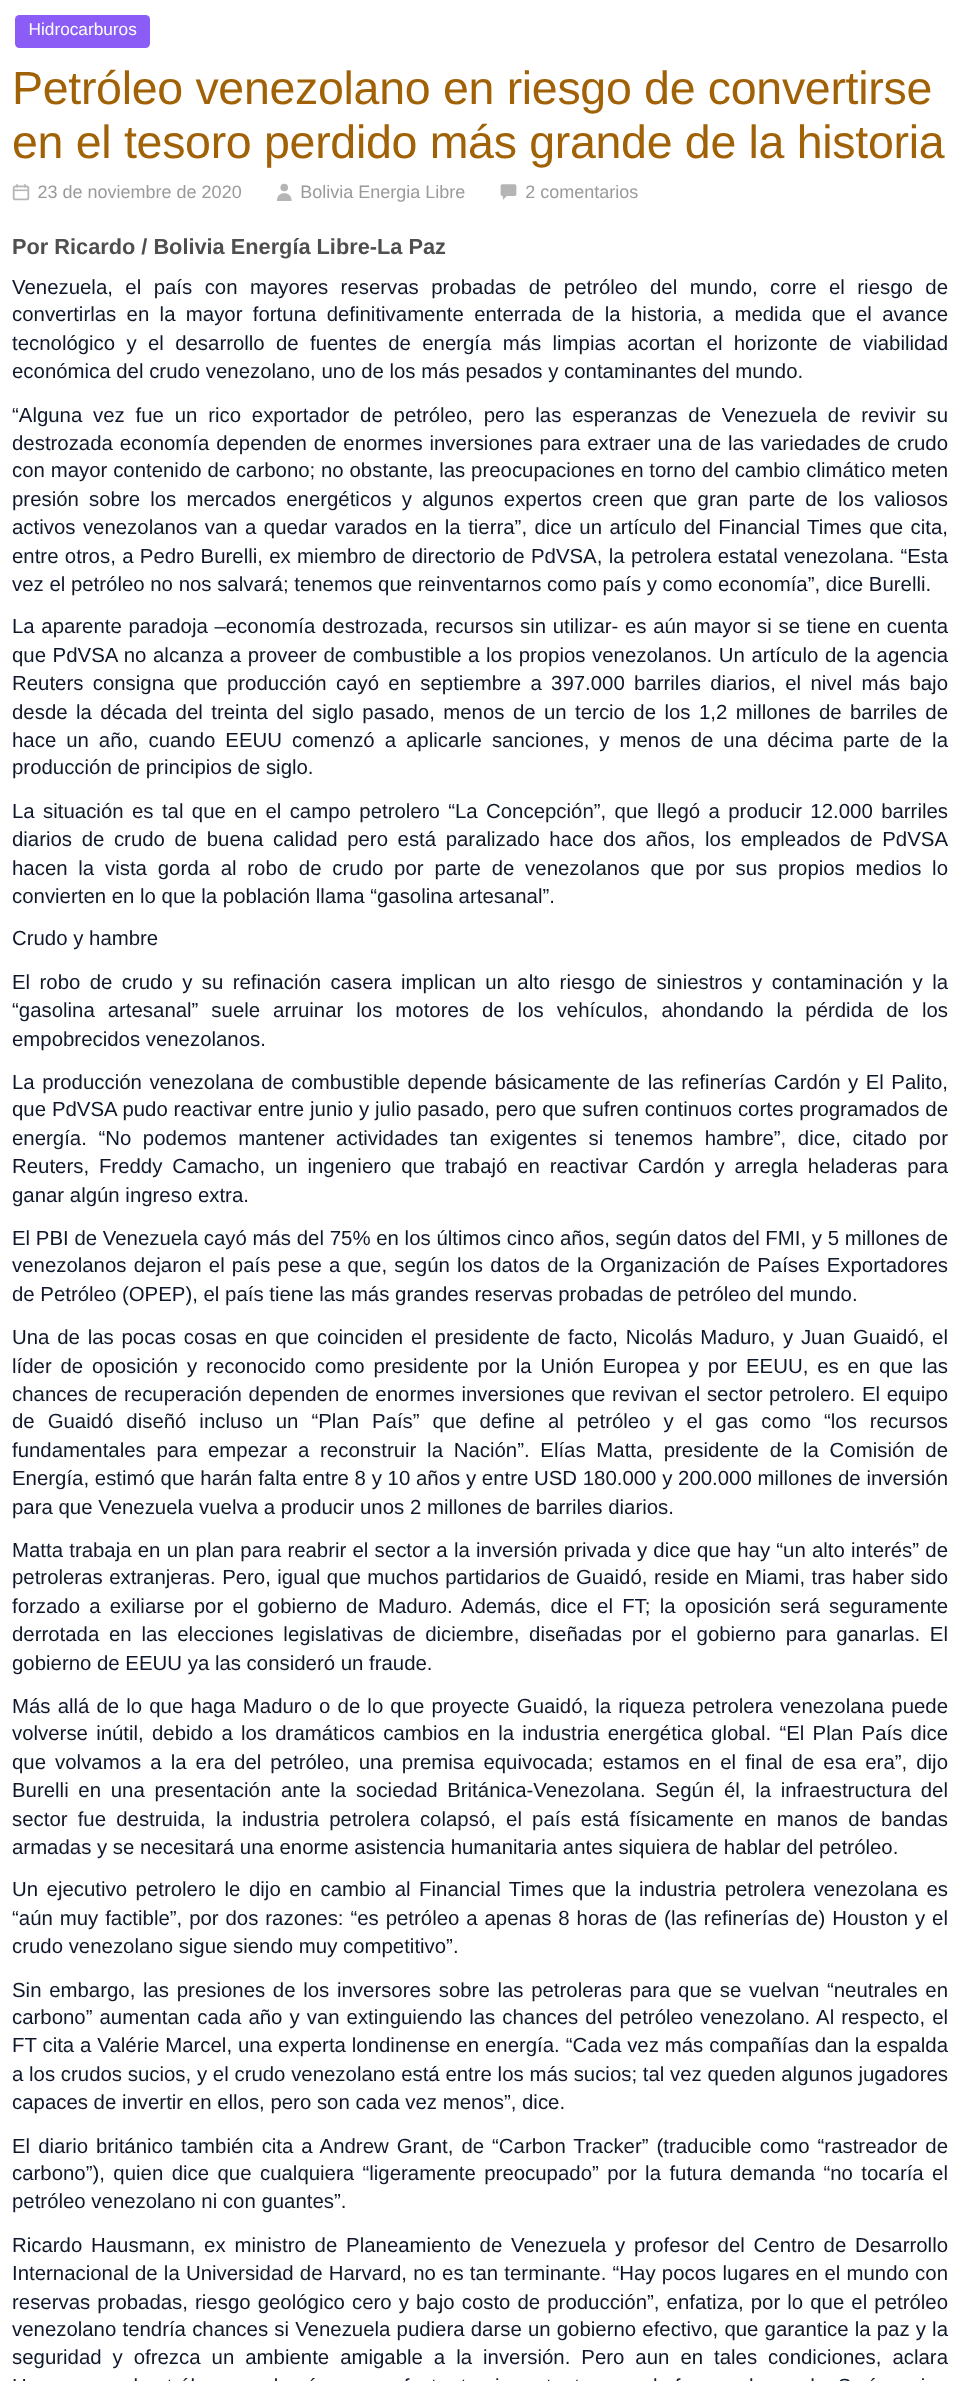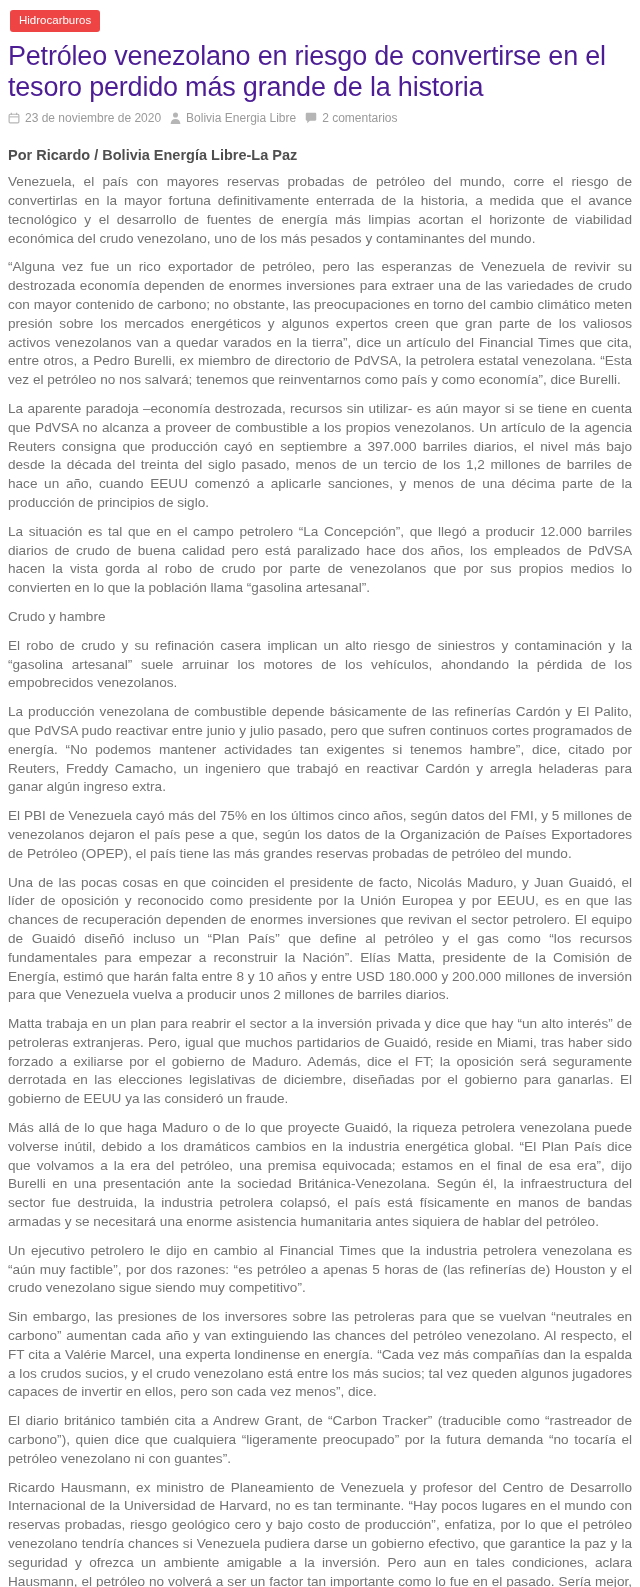--- a/index.html
+++ b/index.html
@@ -7,42 +7,42 @@
     background: #ffffff;
     font-family: "Liberation Sans", "DejaVu Sans", sans-serif;
   }
   .page {
     width: 640px;
     padding: 10px 8px 20px 8px;
     background: #ffffff;
   }
   .category-badge {
     display: inline-block;
-    background: #ef4444;
+    background: #8b5cf6;
     color: #ffffff;
     font-size: 11.5px;
     line-height: 1;
     padding: 5px 9px 5px 9px;
     border-radius: 3px;
     margin-left: 2px;
     text-decoration: none;
     cursor: pointer;
   }
   h1.article-title {
     margin-top: 9px;
-    font-size: 27px;
+    font-size: 31px;
     line-height: 1.18;
     font-weight: 400;
-    color: #4c1d95;
+    color: #a16207;
     letter-spacing: -0.2px;
   }
   .meta-row {
     display: flex;
     align-items: center;
-    gap: 9px;
+    gap: 23px;
     margin-top: 7px;
     color: #9a9a9a;
     font-size: 12px;
   }
   .meta-item {
     display: flex;
     align-items: center;
     gap: 5px;
     color: #9a9a9a;
     text-decoration: none;
@@ -52,21 +52,21 @@
   .byline {
     margin-top: 22px;
     font-size: 14.5px;
     font-weight: 700;
     color: #4f4f4f;
   }
   .article-body p {
     margin: 10px 0 9px 0;
     font-size: 13.6px;
     line-height: 18.8px;
-    color: #737373;
+    color: #0f172a;
     text-align: justify;
   }
   .article-body { margin-top: 10px; }
 </style>
 </head>
 <body>
 
 <div class="page">
 
   <a class="category-badge">Hidrocarburos</a>
@@ -111,20 +111,20 @@
     <p>“Alguna vez fue un rico exportador de petróleo, pero las esperanzas de Venezuela de revivir su destrozada economía dependen de enormes inversiones para extraer una de las variedades de crudo con mayor contenido de carbono; no obstante, las preocupaciones en torno del cambio climático meten presión sobre los mercados energéticos y algunos expertos creen que gran parte de los valiosos activos venezolanos van a quedar varados en la tierra”, dice un artículo del Financial Times que cita, entre otros, a Pedro Burelli, ex miembro de directorio de PdVSA, la petrolera estatal venezolana. “Esta vez el petróleo no nos salvará; tenemos que reinventarnos como país y como economía”, dice Burelli.</p>
     <p>La aparente paradoja –economía destrozada, recursos sin utilizar- es aún mayor si se tiene en cuenta que PdVSA no alcanza a proveer de combustible a los propios venezolanos. Un artículo de la agencia Reuters consigna que producción cayó en septiembre a 397.000 barriles diarios, el nivel más bajo desde la década del treinta del siglo pasado, menos de un tercio de los 1,2 millones de barriles de hace un año, cuando EEUU comenzó a aplicarle sanciones, y menos de una décima parte de la producción de principios de siglo.</p>
     <p>La situación es tal que en el campo petrolero “La Concepción”, que llegó a producir 12.000 barriles diarios de crudo de buena calidad pero está paralizado hace dos años, los empleados de PdVSA hacen la vista gorda al robo de crudo por parte de venezolanos que por sus propios medios lo convierten en lo que la población llama “gasolina artesanal”.</p>
     <p>Crudo y hambre</p>
     <p>El robo de crudo y su refinación casera implican un alto riesgo de siniestros y contaminación y la “gasolina artesanal” suele arruinar los motores de los vehículos, ahondando la pérdida de los empobrecidos venezolanos.</p>
     <p>La producción venezolana de combustible depende básicamente de las refinerías Cardón y El Palito, que PdVSA pudo reactivar entre junio y julio pasado, pero que sufren continuos cortes programados de energía. “No podemos mantener actividades tan exigentes si tenemos hambre”, dice, citado por Reuters, Freddy Camacho, un ingeniero que trabajó en reactivar Cardón y arregla heladeras para ganar algún ingreso extra.</p>
     <p>El PBI de Venezuela cayó más del 75% en los últimos cinco años, según datos del FMI, y 5 millones de venezolanos dejaron el país pese a que, según los datos de la Organización de Países Exportadores de Petróleo (OPEP), el país tiene las más grandes reservas probadas de petróleo del mundo.</p>
     <p>Una de las pocas cosas en que coinciden el presidente de facto, Nicolás Maduro, y Juan Guaidó, el líder de oposición y reconocido como presidente por la Unión Europea y por EEUU, es en que las chances de recuperación dependen de enormes inversiones que revivan el sector petrolero. El equipo de Guaidó diseñó incluso un “Plan País” que define al petróleo y el gas como “los recursos fundamentales para empezar a reconstruir la Nación”. Elías Matta, presidente de la Comisión de Energía, estimó que harán falta entre 8 y 10 años y entre USD 180.000 y 200.000 millones de inversión para que Venezuela vuelva a producir unos 2 millones de barriles diarios.</p>
     <p>Matta trabaja en un plan para reabrir el sector a la inversión privada y dice que hay “un alto interés” de petroleras extranjeras. Pero, igual que muchos partidarios de Guaidó, reside en Miami, tras haber sido forzado a exiliarse por el gobierno de Maduro. Además, dice el FT; la oposición será seguramente derrotada en las elecciones legislativas de diciembre, diseñadas por el gobierno para ganarlas. El gobierno de EEUU ya las consideró un fraude.</p>
     <p>Más allá de lo que haga Maduro o de lo que proyecte Guaidó, la riqueza petrolera venezolana puede volverse inútil, debido a los dramáticos cambios en la industria energética global. “El Plan País dice que volvamos a la era del petróleo, una premisa equivocada; estamos en el final de esa era”, dijo Burelli en una presentación ante la sociedad Británica-Venezolana. Según él, la infraestructura del sector fue destruida, la industria petrolera colapsó, el país está físicamente en manos de bandas armadas y se necesitará una enorme asistencia humanitaria antes siquiera de hablar del petróleo.</p>
-    <p>Un ejecutivo petrolero le dijo en cambio al Financial Times que la industria petrolera venezolana es “aún muy factible”, por dos razones: “es petróleo a apenas 5 horas de (las refinerías de) Houston y el crudo venezolano sigue siendo muy competitivo”.</p>
+    <p>Un ejecutivo petrolero le dijo en cambio al Financial Times que la industria petrolera venezolana es “aún muy factible”, por dos razones: “es petróleo a apenas 8 horas de (las refinerías de) Houston y el crudo venezolano sigue siendo muy competitivo”.</p>
     <p>Sin embargo, las presiones de los inversores sobre las petroleras para que se vuelvan “neutrales en carbono” aumentan cada año y van extinguiendo las chances del petróleo venezolano. Al respecto, el FT cita a Valérie Marcel, una experta londinense en energía. “Cada vez más compañías dan la espalda a los crudos sucios, y el crudo venezolano está entre los más sucios; tal vez queden algunos jugadores capaces de invertir en ellos, pero son cada vez menos”, dice.</p>
     <p>El diario británico también cita a Andrew Grant, de “Carbon Tracker” (traducible como “rastreador de carbono”), quien dice que cualquiera “ligeramente preocupado” por la futura demanda “no tocaría el petróleo venezolano ni con guantes”.</p>
     <p>Ricardo Hausmann, ex ministro de Planeamiento de Venezuela y profesor del Centro de Desarrollo Internacional de la Universidad de Harvard, no es tan terminante. “Hay pocos lugares en el mundo con reservas probadas, riesgo geológico cero y bajo costo de producción”, enfatiza, por lo que el petróleo venezolano tendría chances si Venezuela pudiera darse un gobierno efectivo, que garantice la paz y la seguridad y ofrezca un ambiente amigable a la inversión. Pero aun en tales condiciones, aclara Hausmann, el petróleo no volverá a ser un factor tan importante como lo fue en el pasado. Sería mejor, dice, pensar en invertir en agricultura, turismo y otras industrias que compensen la pérdida del petróleo.</p>
 
   </div>
 
 </div>
 
 </body></html>

